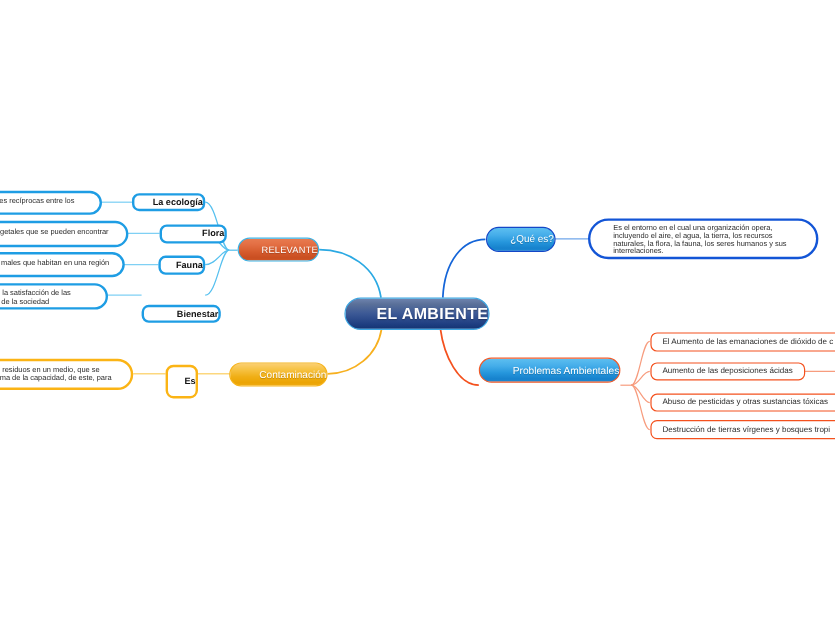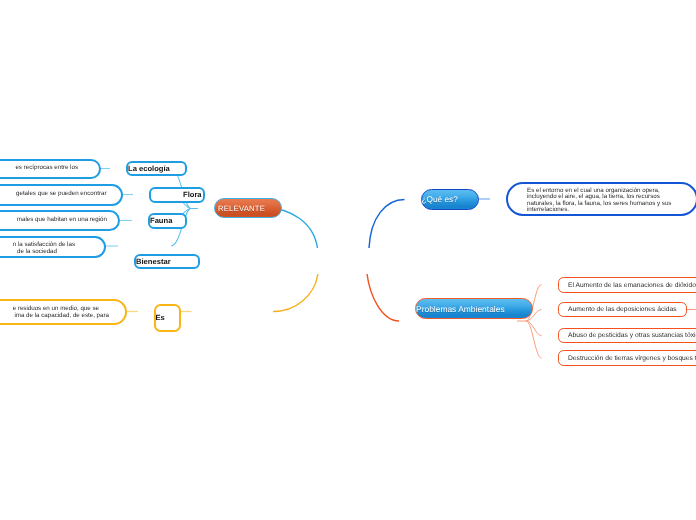--- a/index.html
+++ b/index.html
@@ -4,21 +4,21 @@
 <title>EL AMBIENTE</title>
 <style>
   html,body{margin:0;padding:0;}
   body{width:696px;height:520px;background:#ffffff;
        font-family:"Liberation Sans",sans-serif;overflow:hidden;position:relative;
        -webkit-font-smoothing:antialiased;text-rendering:geometricPrecision;}
   #canvas{will-change:opacity;}
   #canvas{position:absolute;left:0;top:0;width:696px;height:520px;}
   svg#links{position:absolute;left:0;top:0;width:696px;height:520px;pointer-events:none;}
   .node{position:absolute;box-sizing:border-box;display:flex;align-items:center;
-        justify-content:flex-start;text-align:center;white-space:nowrap;margin-left:16px;}
+        justify-content:flex-end;text-align:center;white-space:nowrap;}
 
   
   #central{
     left:287px;top:247.5px;width:121px;height:27px;
     border-radius:14px;
     background:linear-gradient(to bottom,#6e83ae 0%,#5a7099 18%,#3d5a96 48%,#1f3f82 84%,#143473 100%);
     border:1.4px solid #3ba4e0;
     color:#ffffff;font-size:13.3px;font-weight:bold;letter-spacing:0.35px;
     text-shadow:0 .8px 1px rgba(0,0,0,.3);padding-left:.6px;
   }
@@ -134,26 +134,32 @@
       <path d="M517,321 L526,321"></path>
       <path d="M526,321 C532.5,321 535,284.5 541.5,284.5"></path>
       <path d="M526,321 C532.5,321 535.5,309.5 541.5,309.5"></path>
       <path d="M526,321 C532.5,321 535.5,335.5 541.5,335.5"></path>
       <path d="M526,321 C532.5,321 535,358 541.5,358"></path>
       <path d="M670.5,309.5 L696,309.5"></path>
     </g>
   </g>
 </svg>
 
+<div class="node" id="central">
+  <span>EL AMBIENTE</span>
+</div>
 
 <div class="node pill" id="n-relevante">
   <span>RELEVANTE</span>
 </div>
 <div class="node pill" id="n-queesv">
   <span>¿Qué es?</span>
+</div>
+<div class="node pill" id="n-contaminacion">
+  <span>Contaminación</span>
 </div>
 <div class="node pill" id="n-problemas">
   <span>Problemas Ambientales</span>
 </div>
 
 <div class="node wbox blue-b" id="b-ecologia">
   <span>La ecología</span>
 </div>
 <div class="node wbox blue-b" id="b-flora">
   <span>Flora</span>

